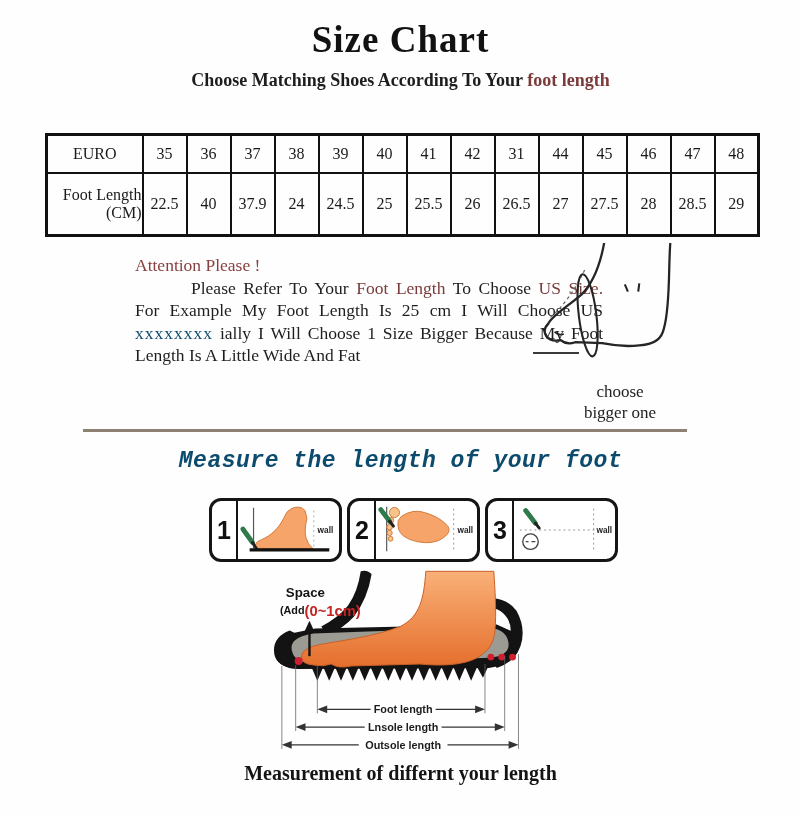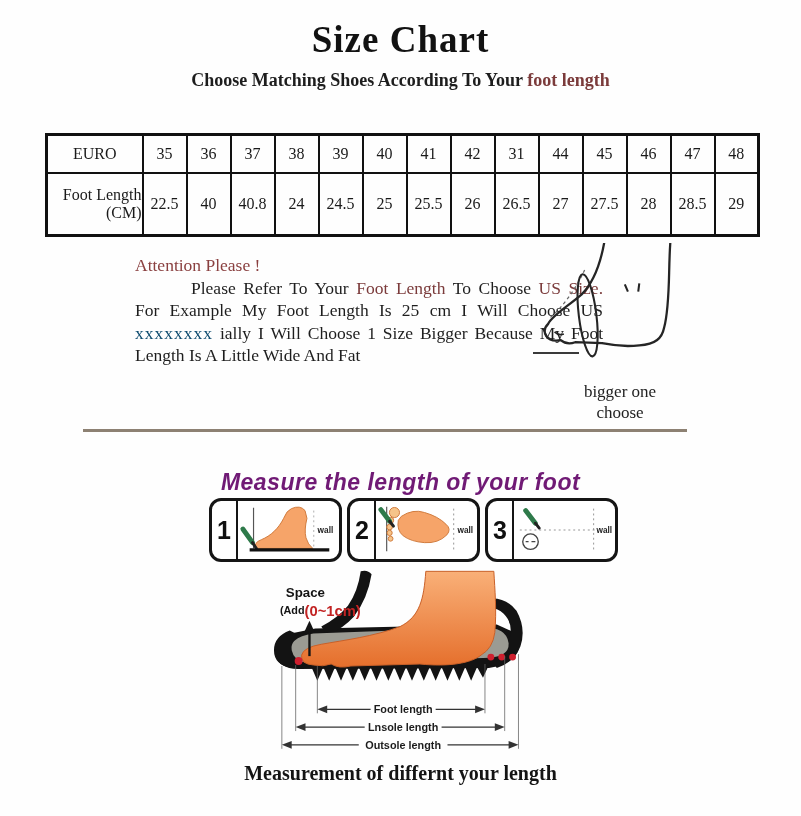--- a/index.html
+++ b/index.html
@@ -30,23 +30,23 @@
   .redx { color:#0c4a6e; letter-spacing:1px; }
 
   .sketch { position:absolute; left:540px; top:243px; width:150px; height:124px; }
   .wide-line { position:absolute; left:533px; top:352px; width:46px; height:2px; background:#3a3a3a; }
 
   .choose-caption { position:absolute; left:553px; top:381px; width:134px; text-align:center;
                     font-size:17px; line-height:21px; color:#222; }
 
   .divider { position:absolute; left:83px; top:429px; width:604px; height:3px; background:#8d8173; }
 
-  .measure-heading { position:absolute; top:469px; left:0; width:100%; text-align:center;
-                     font-family:Liberation Sans, sans-serif; font-style:italic; font-weight:bold;
-                     font-size:23px; color:#701a75; letter-spacing:0.5px; }
+  .measure-heading { position:absolute; top:448px; left:0; width:100%; text-align:center;
+                     font-family:Liberation Mono, monospace; font-style:italic; font-weight:bold;
+                     font-size:23px; color:#0c4a6e; letter-spacing:0.5px; }
 
   .steps { position:absolute; left:209px; top:498px; display:flex; gap:5px; }
   .step { width:133px; height:64px; border:3px solid #151515; border-radius:12px;
           background:#fff; display:flex; overflow:hidden; }
   .step-num { width:26px; border-right:2.5px solid #151515; display:flex; align-items:center;
               justify-content:center; font-family:"Liberation Sans", sans-serif;
               font-weight:bold; font-size:25px; color:#111; }
   .step svg { flex:1; height:100%; }
 
   .diagram { position:absolute; left:272px; top:568px; width:280px; height:194px;text-align:right; }
@@ -102,21 +102,21 @@
       <td>44</td>
       <td>45</td>
       <td>46</td>
       <td>47</td>
       <td>48</td>
     </tr>
     <tr class="r2">
       <td class="rowlabel">Foot Length (CM)</td>
       <td>22.5</td>
       <td>40</td>
-      <td>40.8</td>
+      <td>37.9</td>
       <td>24</td>
       <td>24.5</td>
       <td>25</td>
       <td>25.5</td>
       <td>26</td>
       <td>26.5</td>
       <td>27</td>
       <td>27.5</td>
       <td>28</td>
       <td>28.5</td>
@@ -135,22 +135,22 @@
       <path d="M 62,0 C 58,22 52,38 40,50 C 26,62 12,70 8,78 Q 2,84 6,90 Q 10,96 20,94 Q 26,99 34,96 L 60,97 Q 80,101 96,99 C 112,98 118,92 120,82 C 126,60 124,28 126,0" fill="none" stroke="#252525" stroke-width="2.2" stroke-linecap="round"></path>
       <path d="M 14,86 q 4,4 9,2" fill="none" stroke="#252525" stroke-width="1.6"></path>
       <path d="M 82,40 l 3,7 M 96,39 l -1,8" fill="none" stroke="#252525" stroke-width="2"></path>
       <path d="M 10,72 C 24,60 36,42 44,24" fill="none" stroke="#666" stroke-width="1.2" stroke-dasharray="3,3"></path>
       <ellipse cx="46" cy="70" rx="8.5" ry="40" transform="rotate(-7 46 70)" fill="none" stroke="#252525" stroke-width="2"></ellipse>
     </svg>
   </div>
   <div class="wide-line"></div>
 
   <div class="choose-caption">
+    <div>choose</div>
     <div>bigger one</div>
-    <div>choose</div>
   </div>
 
   <div class="divider"></div>
 
   <div class="measure-heading">Measure the length of your foot</div>
 
   <div class="steps">
 
     <div class="step">
       <span class="step-num">1</span>

